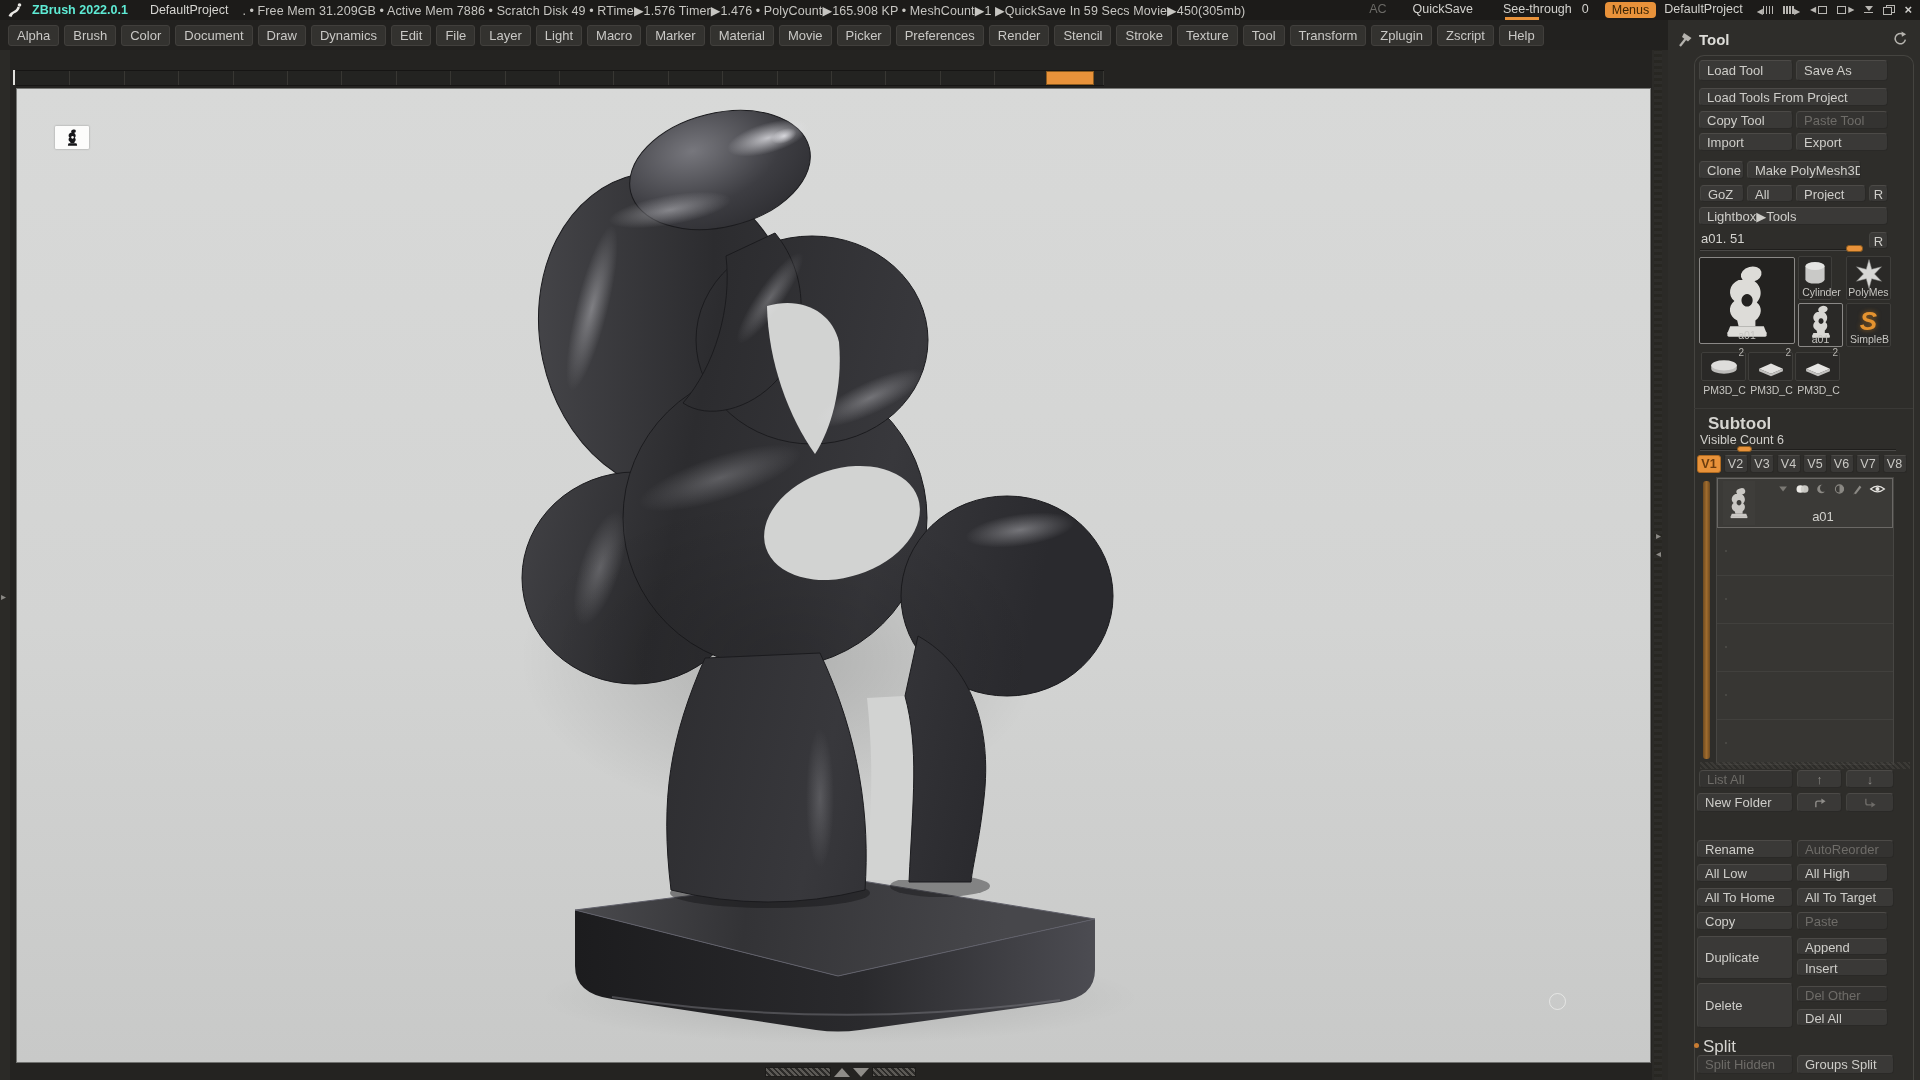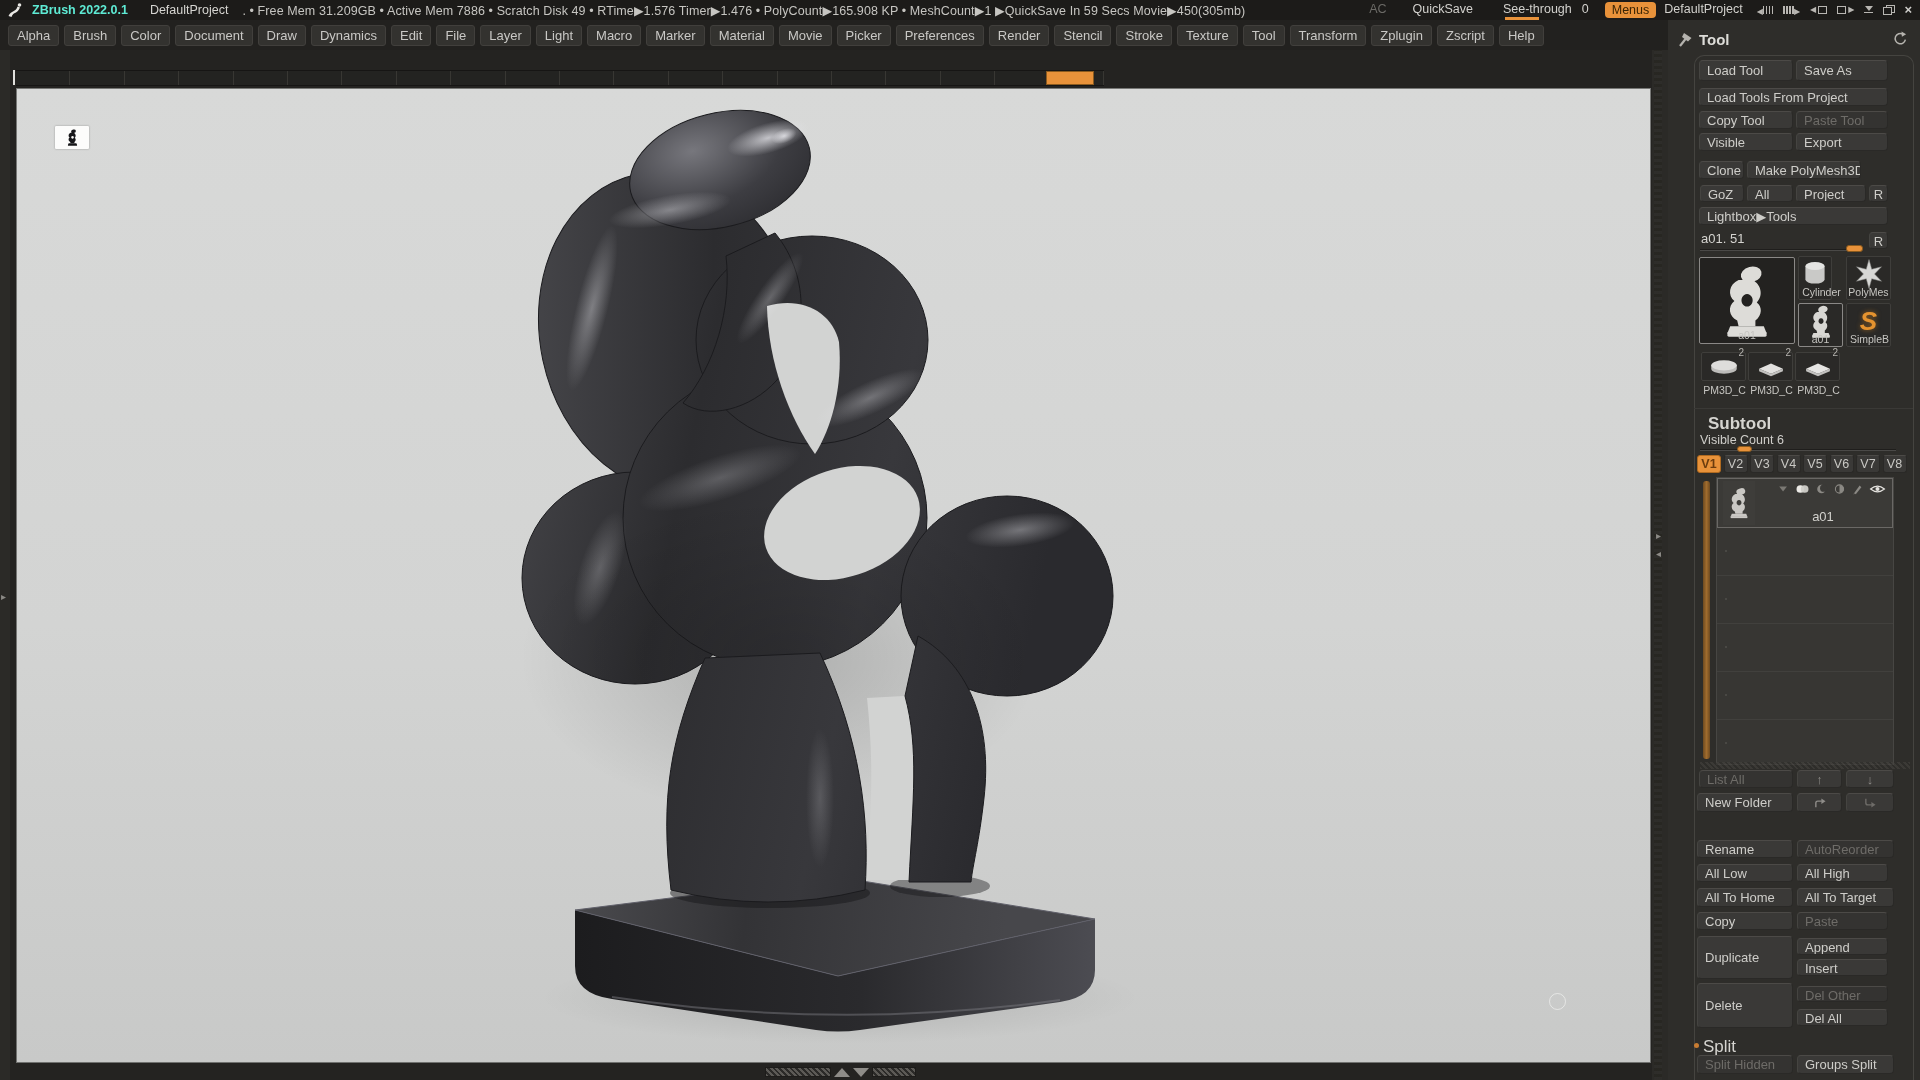--- a/index.html
+++ b/index.html
@@ -281,21 +281,21 @@
     <path d="M9 0.5 L14 3.5 L9.5 6 Z" fill="#b5b3ae"></path>
   </svg>
 
   <div class="ab container"></div>
 
   <div class="btn" style="left:1699px;top:60px;width:94px;height:21px;line-height:17px">Load Tool</div>
   <div class="btn" style="left:1796px;top:60px;width:92px;height:21px;line-height:17px">Save As</div>
   <div class="btn" style="left:1699px;top:88px;width:189px;height:18px">Load Tools From Project</div>
   <div class="btn" style="left:1699px;top:111px;width:94px;height:18px">Copy Tool</div>
   <div class="btn dis" style="left:1796px;top:111px;width:92px;height:18px">Paste Tool</div>
-  <div class="btn" style="left:1699px;top:133px;width:94px;height:18px">Visible</div>
+  <div class="btn" style="left:1699px;top:133px;width:94px;height:18px">Import</div>
   <div class="btn" style="left:1796px;top:133px;width:92px;height:18px">Export</div>
 
   <div class="btn" style="left:1699px;top:161px;width:45px;height:18px">Clone</div>
   <div class="btn" style="left:1747px;top:161px;width:114px;height:18px">Make PolyMesh3D</div>
   <div class="btn" style="left:1700px;top:185px;width:44px;height:17px">GoZ</div>
   <div class="btn" style="left:1747px;top:185px;width:46px;height:17px">All</div>
   <div class="btn" style="left:1796px;top:185px;width:70px;height:17px">Project</div>
   <div class="btn sq" style="left:1869px;top:185px;width:19px;height:17px">R</div>
   <div class="btn" style="left:1699px;top:207px;width:189px;height:18px">Lightbox▶Tools</div>
 

